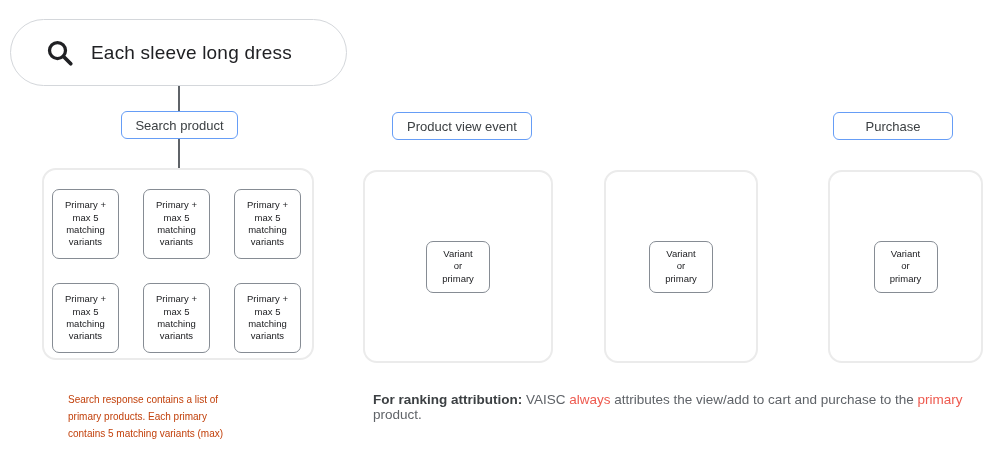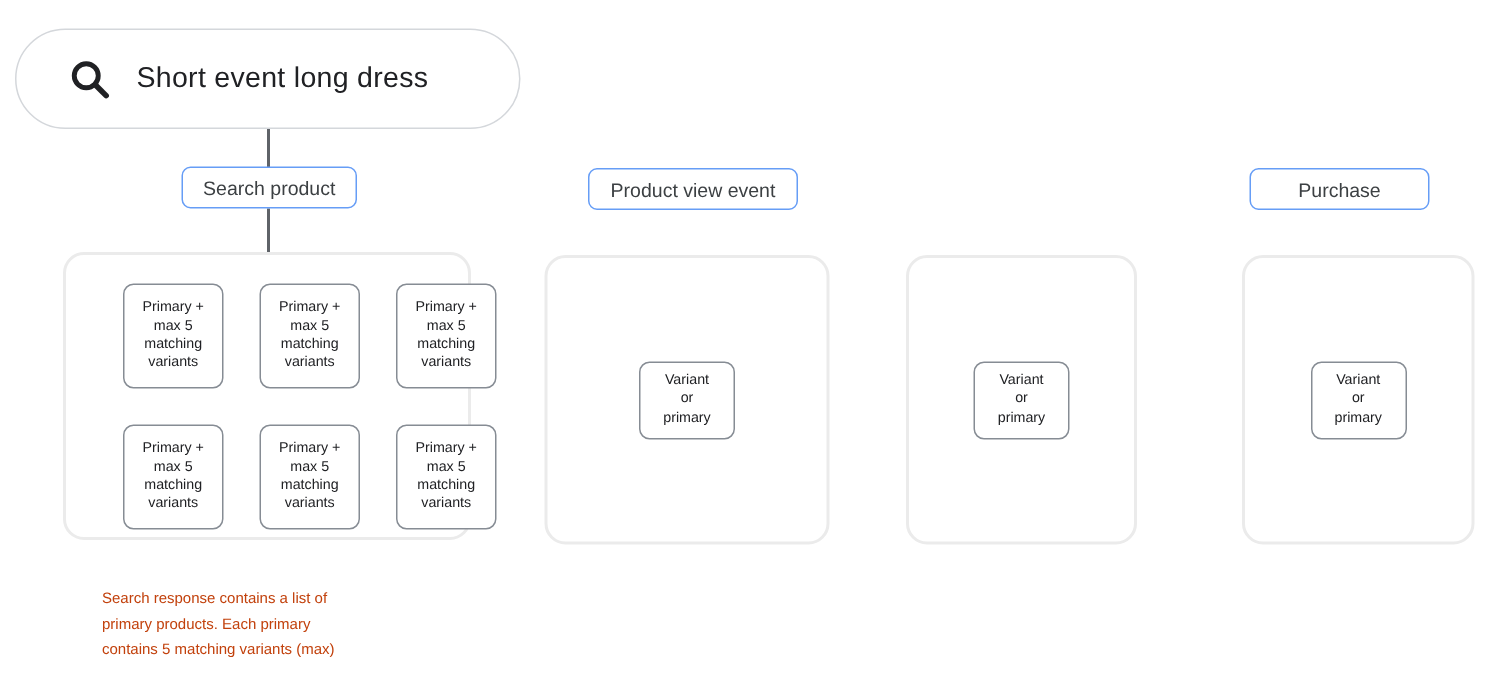--- a/index.html
+++ b/index.html
@@ -62,21 +62,21 @@
     position: absolute;
     border: 2px solid #ebebeb;
     border-radius: 14px;
     background: #ffffff;
   }
   .cont-search   { left: 42px;  top: 168px; width: 272px; height: 192px;
                    display: grid;
                    grid-template-columns: repeat(3, 67px);
                    grid-template-rows: repeat(2, 70px);
                    column-gap: 13px; row-gap: 14px;
-                   padding: 19px 0 0 38px; gap: 24px; }
+                   padding: 19px 0 0 8px; gap: 24px; }
   .cont-view     { left: 363px; top: 170px; width: 190px; height: 193px; }
   .cont-cart     { left: 604px; top: 170px; width: 154px; height: 193px; }
   .cont-purchase { left: 828px; top: 170px; width: 155px; height: 193px; }
   .cont-center { display: flex; align-items: center; justify-content: center; }
 
   
   .pbox {
     border: 1px solid #868c94;
     border-radius: 7px;
     background: #ffffff;
@@ -111,21 +111,21 @@
 </head>
 <body>
 
 <div class="canvas">
 
   <div class="search-pill">
     <svg class="mag" viewBox="0 0 24 24">
       <circle cx="10" cy="10" r="6.4" fill="none" stroke="#202124" stroke-width="2.6"></circle>
       <line x1="14.8" y1="14.8" x2="20.6" y2="20.6" stroke="#202124" stroke-width="3" stroke-linecap="round"></line>
     </svg>
-    <span class="query">Short event long dress</span>
+    <span class="query">Each sleeve long dress</span>
   </div>
 
   <div class="vline top"></div>
   <div class="vline bottom"></div>
 
   <div class="event-btn btn-search">
     <span>Search product</span>
   </div>
   <div class="event-btn btn-view">
     <span>Product view event</span>
@@ -176,15 +176,16 @@
   <div class="container cont-purchase cont-center">
     <div class="pbox variant">Variant
 or
 primary</div>
   </div>
 
   <div class="note-left">Search response contains a list of
 primary products. Each primary
 contains 5 matching variants (max)</div>
 
+  <div class="note-line note-ranking"><b>For ranking attribution:</b><span> VAISC </span><span class="red">always</span><span> attributes the view/add to cart and purchase to the </span><span class="red">primary</span><span> product.</span></div>
 
 
 </div>
 
 </body></html>

